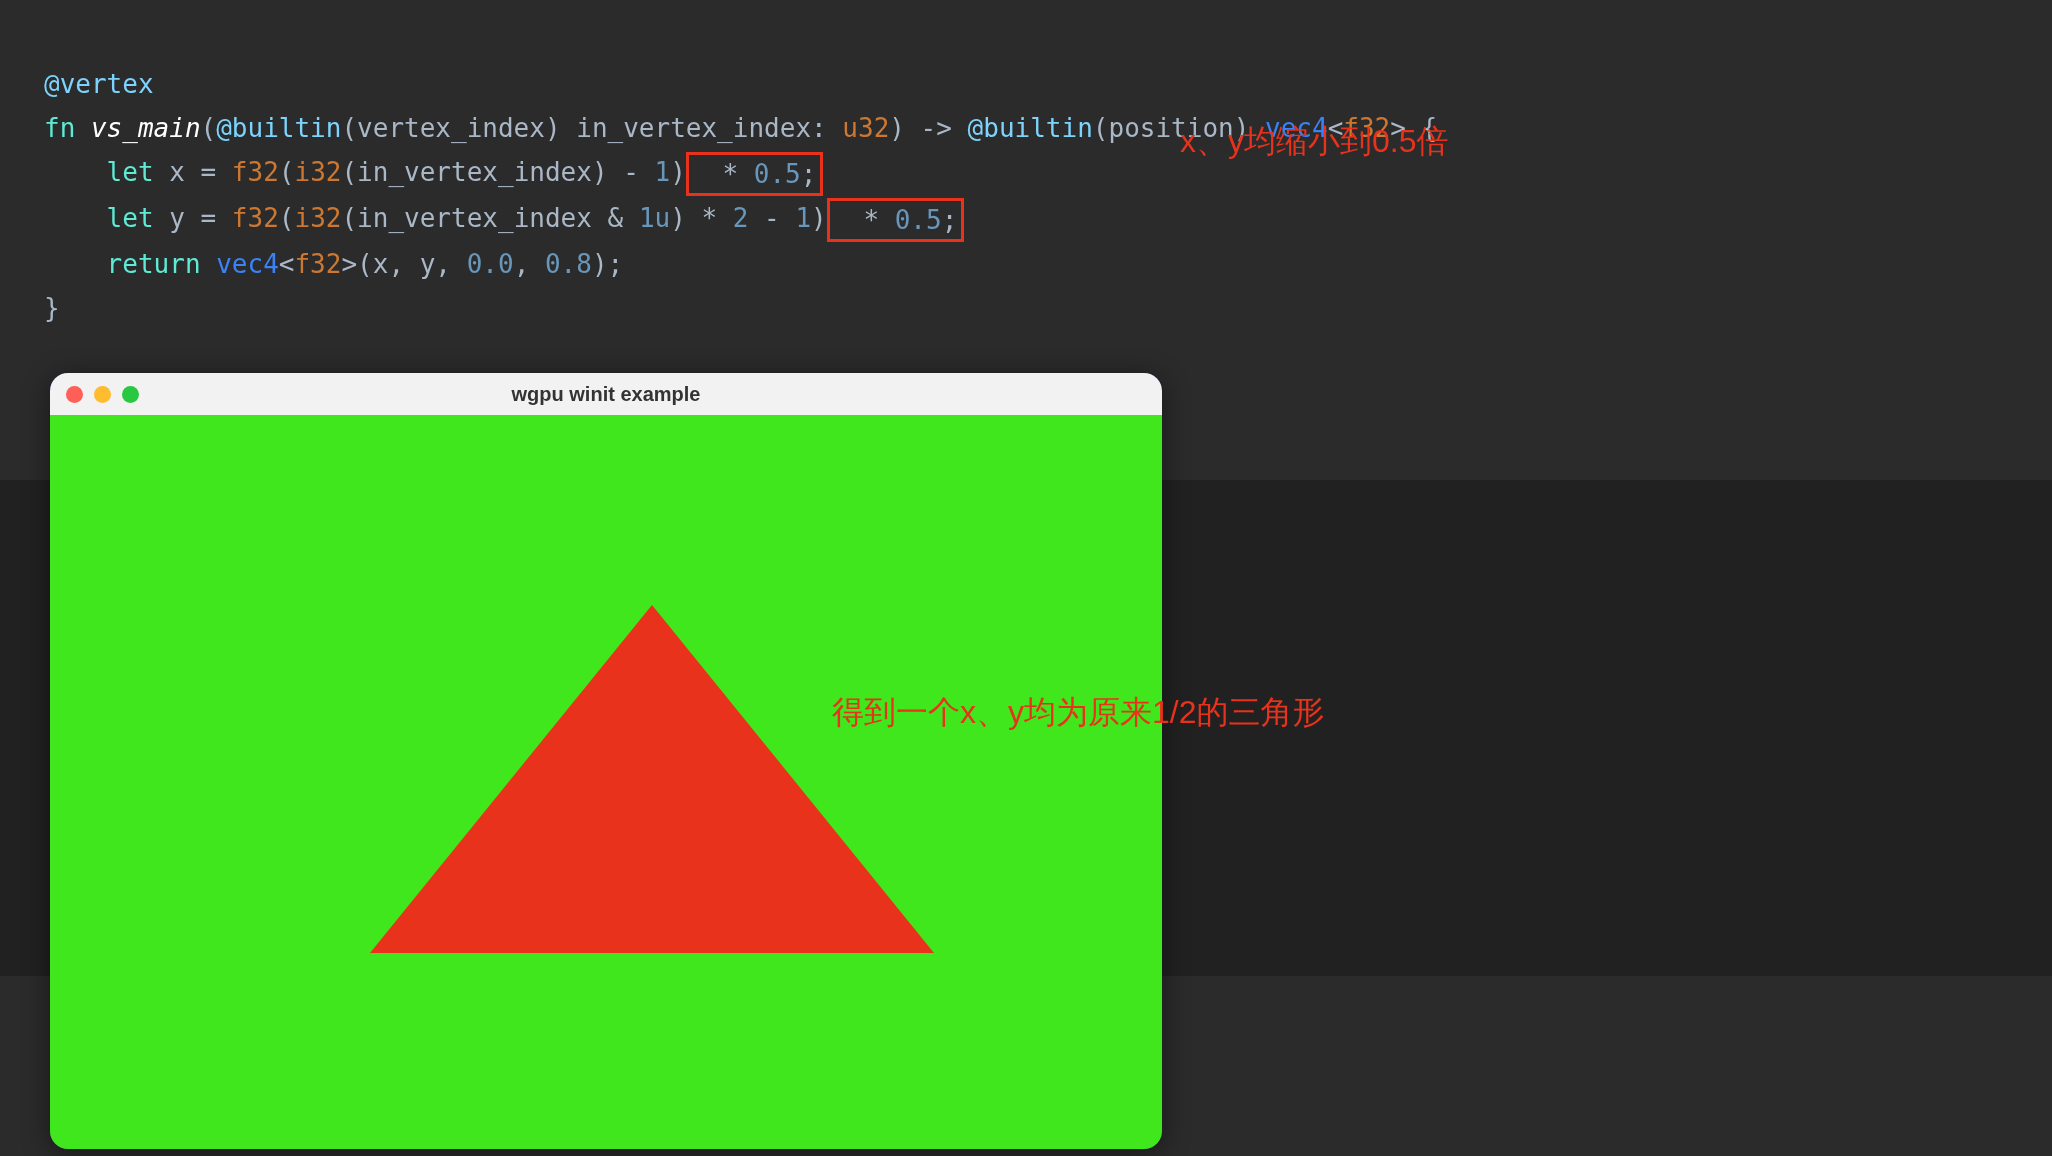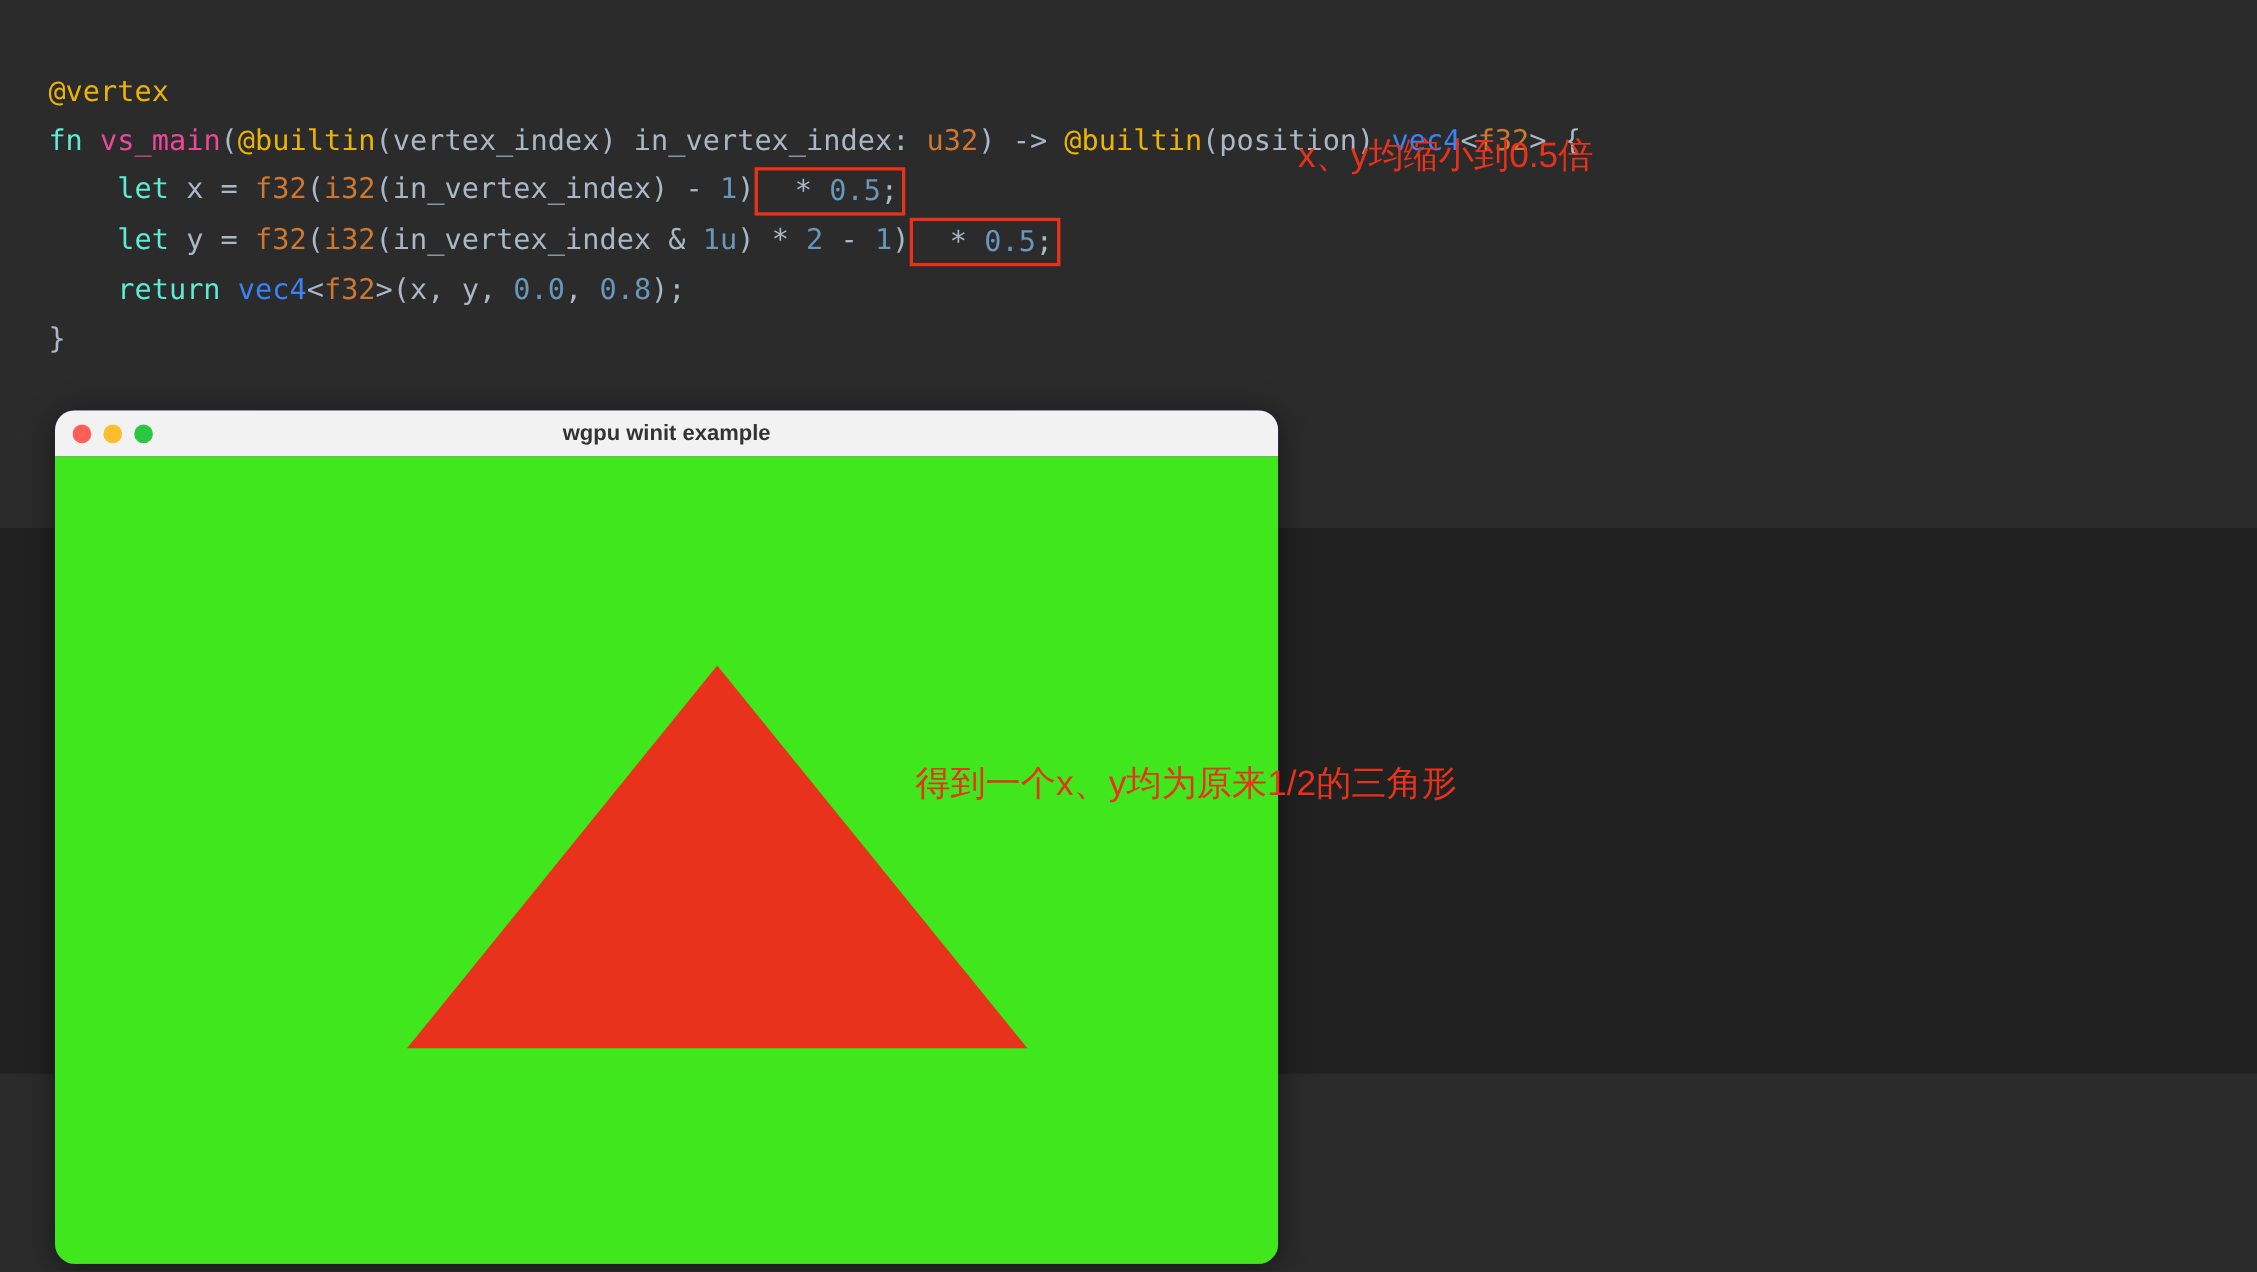--- a/index.html
+++ b/index.html
@@ -20,23 +20,23 @@
     top: 0;
     width: 2052px;
     padding: 18px 0 0 44px;
     box-sizing: border-box;
     white-space: pre;
     line-height: 44px;
     color: #a9b7c6;
   }
 
   
-  .c-attr   { color: #eab308; text-align: right; }   
+  .c-attr   { color: #7dd3fc; text-align: right; }   
   .c-kw     { color: #5eead4; }   
-  .c-fn     { color: #ec4899; }   
+  .c-fn     { color: #ffffff; font-style: italic; }   
   .c-id     { color: #a9b7c6; }
   .c-type   { color: #cc7832; margin-top: 44px; }   
   .c-num    { color: #6897bb; }
   .c-vec    { color: #3b82f6; }
 
   
   .hl {
     border: 3px solid #e8321b;
     padding: 1px 4px 1px 18px;
     display: inline-block;

